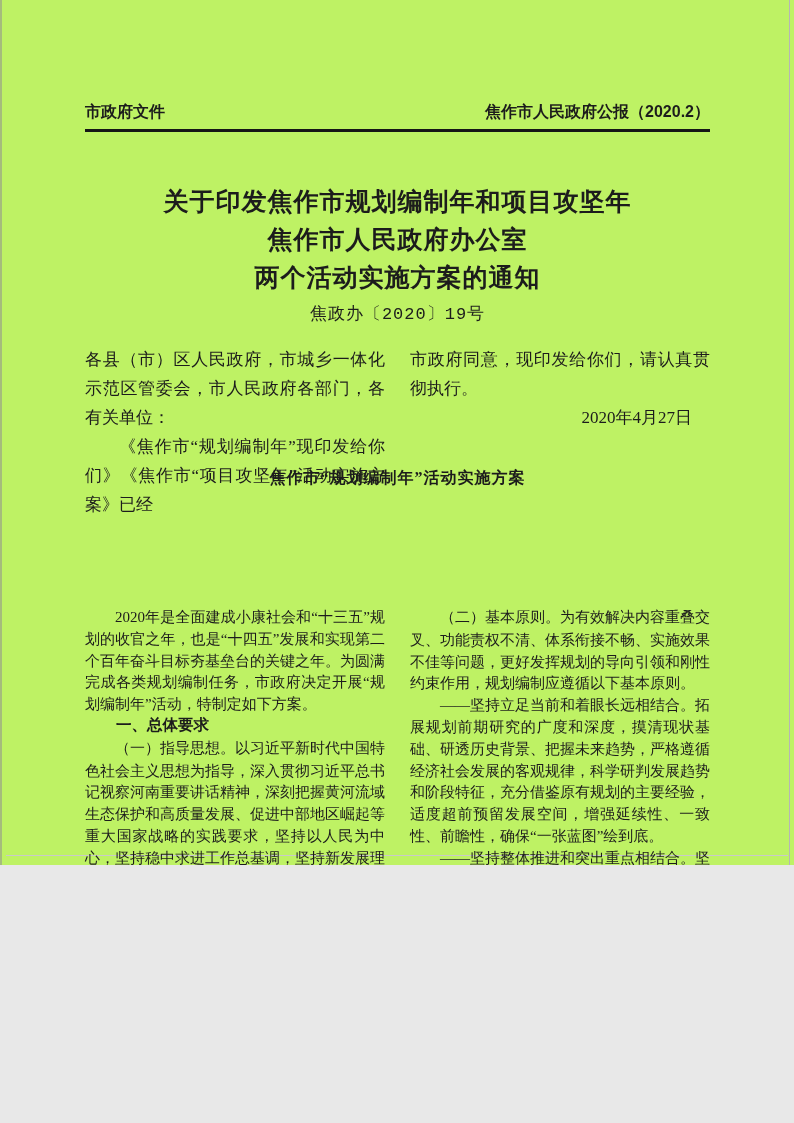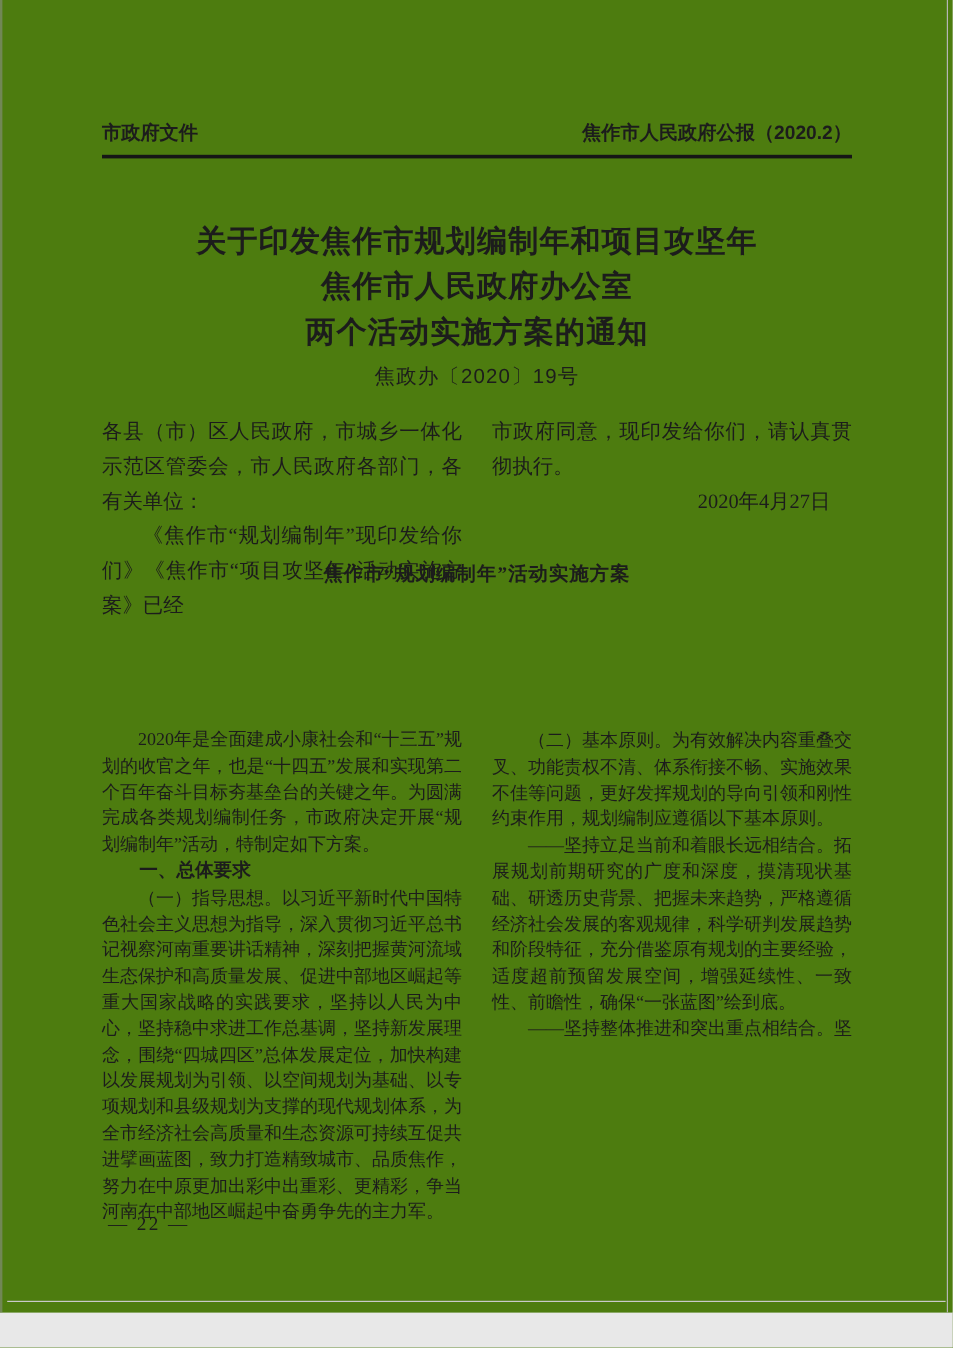--- a/index.html
+++ b/index.html
@@ -1,21 +1,21 @@
 <!DOCTYPE html>
 <html><head>
 <meta charset="utf-8">
 <style>
   html, body { margin: 0; padding: 0; background: #e8e8e8; }
   .page {
     position: relative;
     width: 794px;
-    height: 1094px;
+    height: 865px;
     margin: 0 auto;
-    background: #4d7c0f;
+    background: #bef264;
     color: #1c1c1c;
     font-family: "Liberation Serif", serif;
     overflow: hidden;
     box-sizing: border-box;
   }
   
   .edge-left   { position:absolute; left:0;   top:0; bottom:0; width:2px;  background:#8f8f8f; opacity:.55; }
   .edge-right  { position:absolute; right:4px; top:0; bottom:0; width:1px; background:#b5b5b5; }
   .edge-bottom { position:absolute; left:6px; right:6px; bottom:9px; height:1px; background:#c9c9c9; }
 
@@ -82,21 +82,21 @@
     margin-top:33px;
   }
   .plan-body p { margin:0; word-break:break-all; }
   .plan-h1 {
     font-family:Liberation Mono, monospace;
     font-weight:700;
     font-size:15.5px;
     text-indent:2em;
     margin:0;
   }
-  .kai { font-family:Liberation Sans, sans-serif; }
+  .kai { font-family:Liberation Mono, monospace; }
 
   .page-number {
     position:absolute;
     left:90px;
     top:1012px;
     font-size:16px;
     letter-spacing:2px;
   }
 </style>
 </head>

